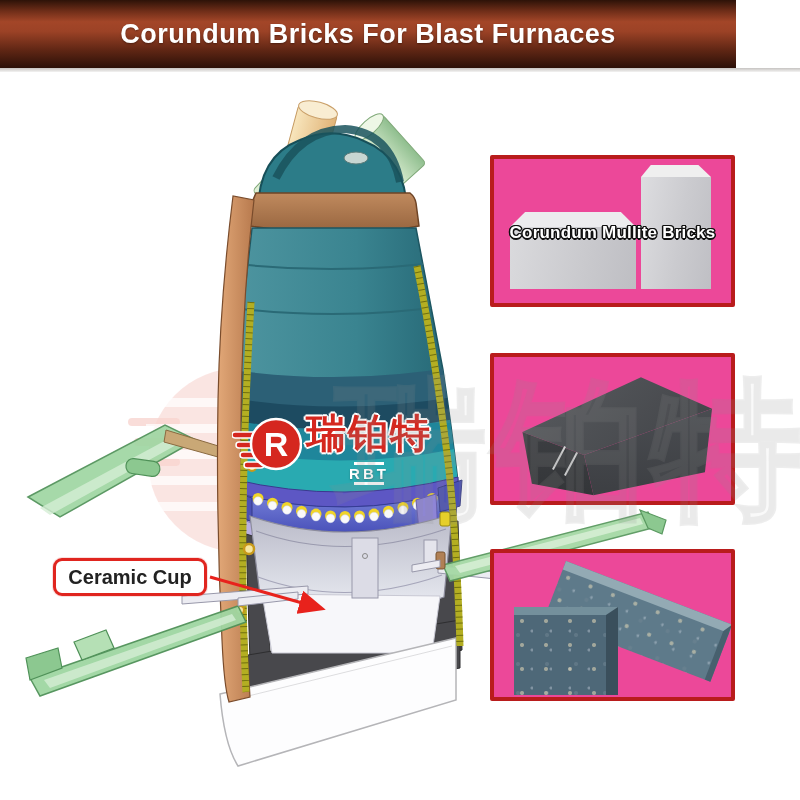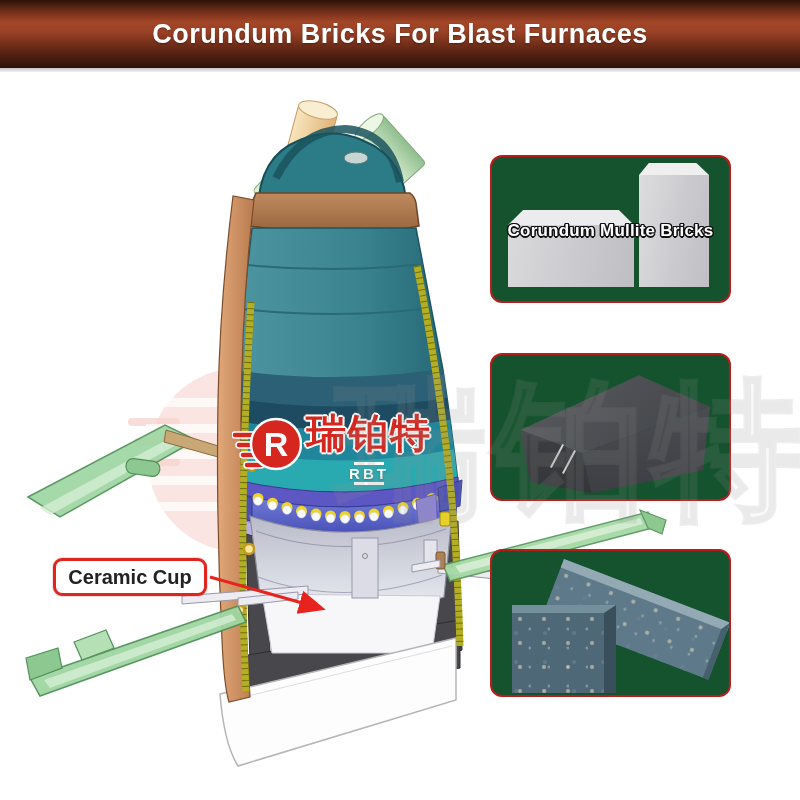--- a/index.html
+++ b/index.html
@@ -2,38 +2,38 @@
 <html><head>
 <meta charset="utf-8">
 <style>
   html,body{margin:0;padding:0;}
   body{
     width:800px;height:800px;position:relative;overflow:hidden;
     background:#ffffff;font-family:"Liberation Sans", sans-serif;
   }
   
   .banner{
-    position:absolute;left:0;top:0;width:800px;height:68px;
+    position:absolute;left:0;top:0;width:736px;height:68px;
     background:linear-gradient(180deg,#2d1208 0%,#6e2d18 16%,#a34628 32%,#9c4226 46%,#5f2614 74%,#2b1008 100%);
     display:flex;align-items:center;justify-content:center;
   }
   .banner-edge{
     position:absolute;left:0;top:68px;width:800px;height:4px;
     background:linear-gradient(180deg,#c6c3c1,#f4f3f2);
   }
   .banner h1{
     margin:0;color:#fff;font-size:27px;font-weight:700;letter-spacing:.5px;
     text-shadow:0 1px 2px rgba(0,0,0,.35);
   }
   
   .furnace-svg{position:absolute;left:0;top:80px;width:800px;height:720px;z-index:1;}
   
   .card{
     position:absolute;left:490px;width:237px;height:144px;
-    background:#14532d;border:2px solid #b91c1c;border-radius:12px;z-index:2;overflow:hidden;
+    background:#ec4899;border:4px solid #b91c1c;border-radius:2px;z-index:2;overflow:hidden;
   }
   .card-1{top:155px;} .card-2{top:353px;} .card-3{top:549px;}
   .card-label{
     position:absolute;left:0;width:100%;text-align:center;z-index:5;
     color:#fff;font-weight:700;font-size:17px;letter-spacing:.2px;
     text-shadow:-1.5px 0 #111,1.5px 0 #111,0 -1.5px #111,0 1.5px #111,
                 -1px -1px #111,1px 1px #111,1px -1px #111,-1px 1px #111;
   }
   .card-1 .card-label{top:64px;}
   .card-2 .card-label{top:72px;font-size:15px;}

